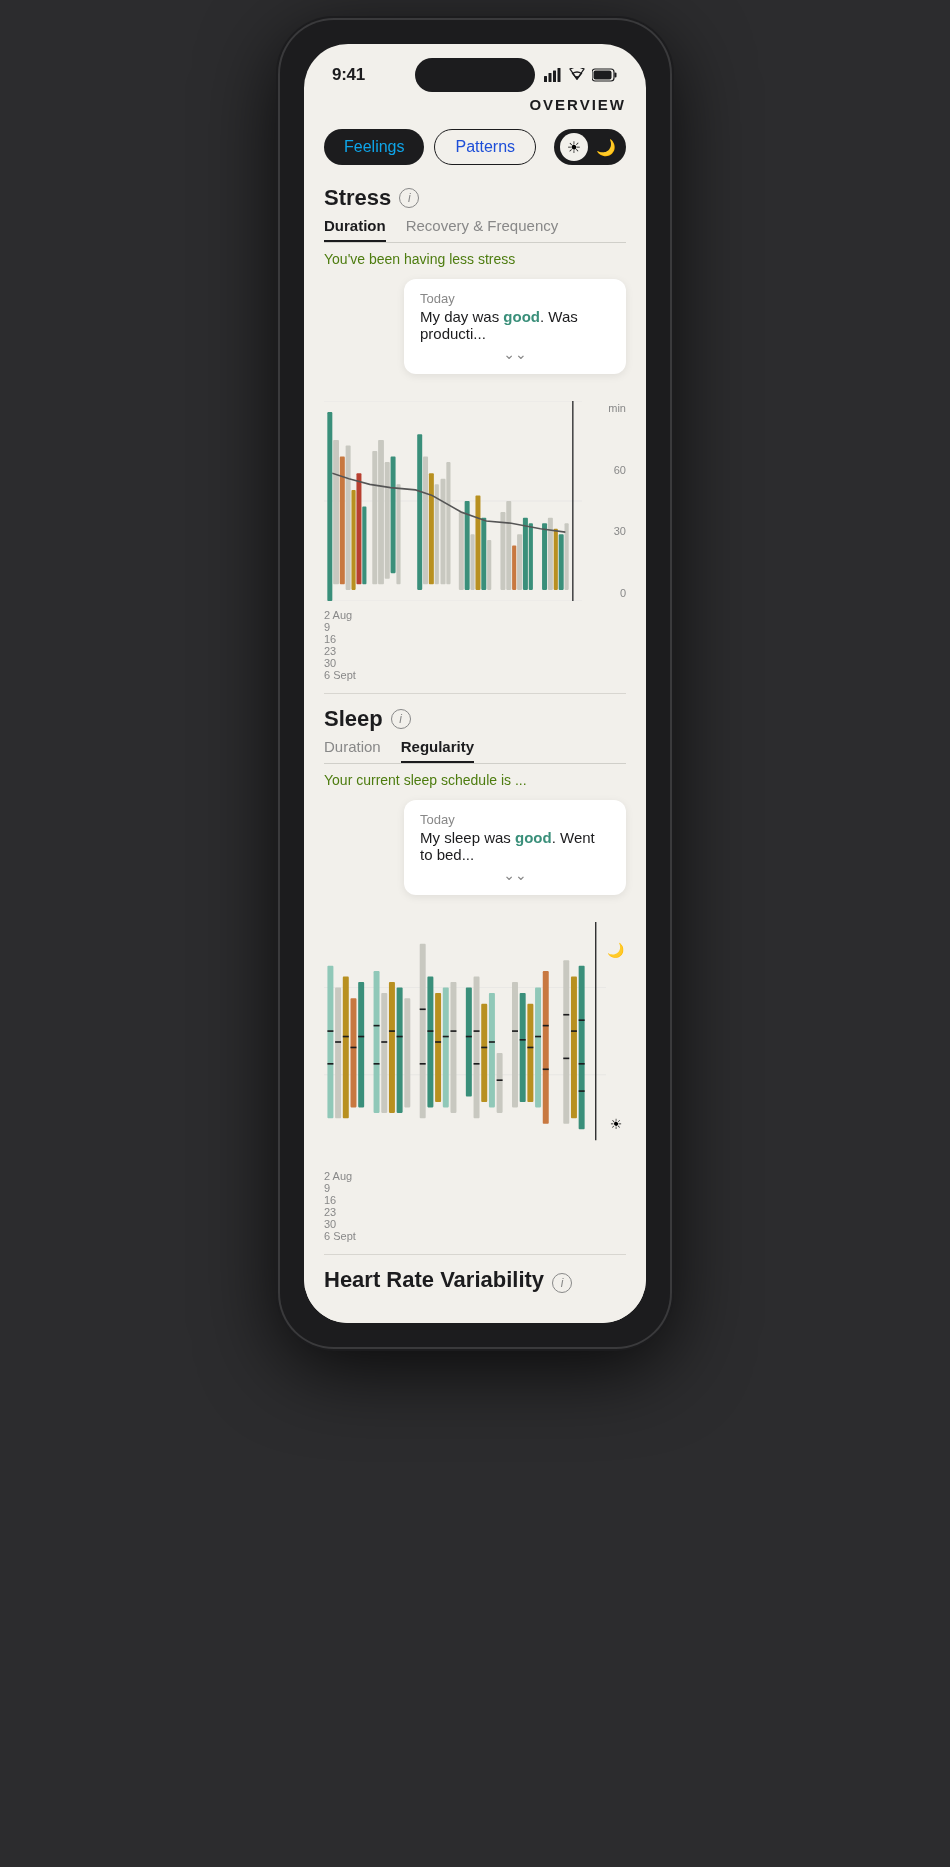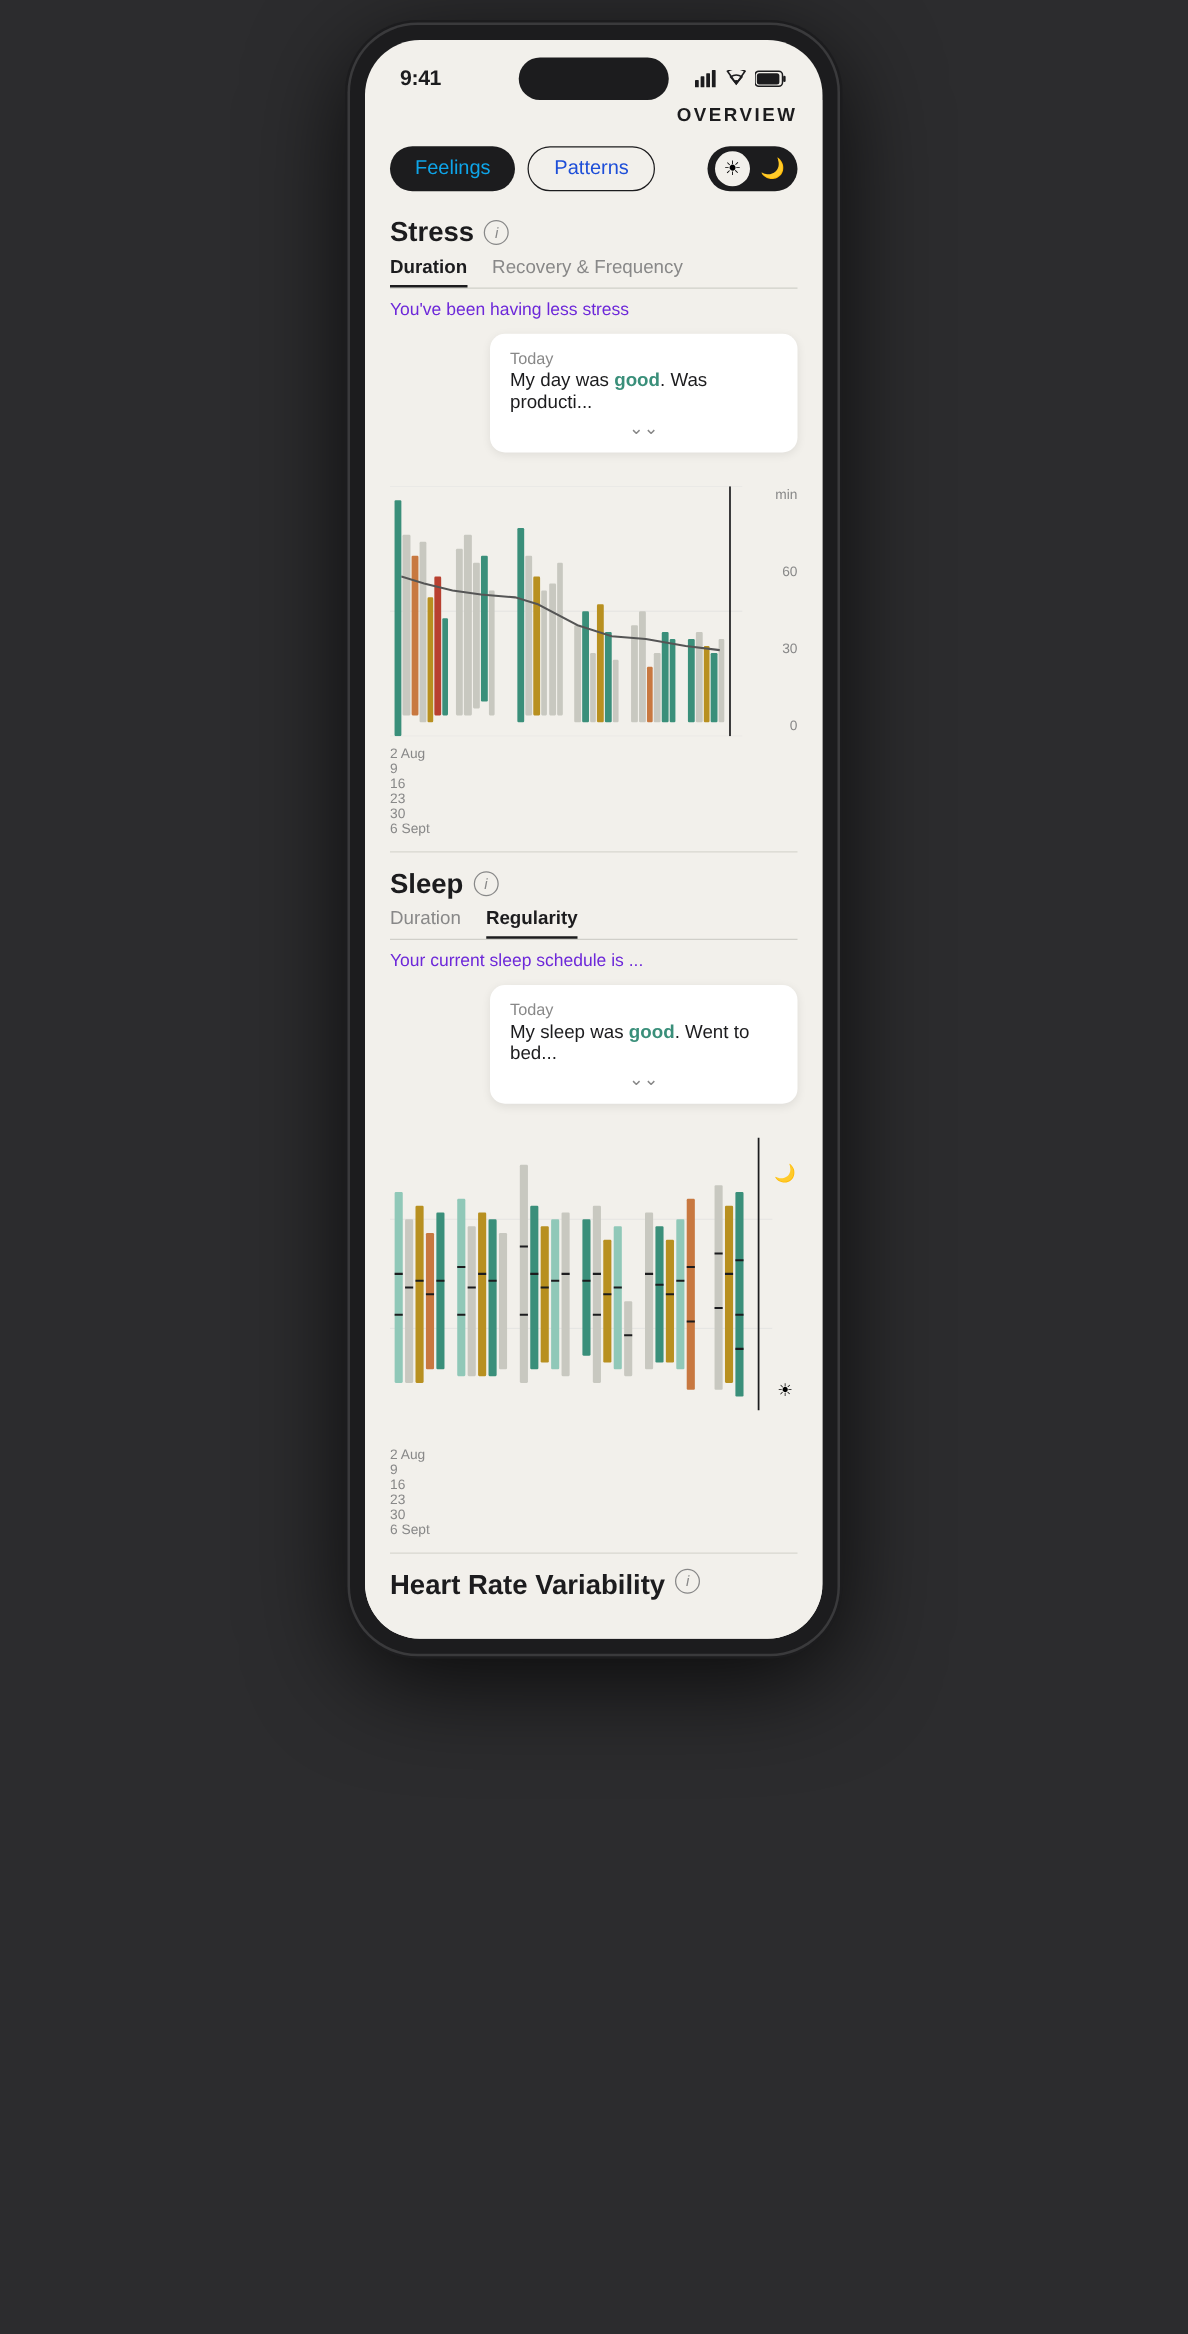--- a/index.html
+++ b/index.html
@@ -9,21 +9,21 @@
       justify-content: center;
       align-items: flex-start;
       min-height: 100vh;
       font-family: -apple-system, BlinkMacSystemFont, 'SF Pro Display', 'Helvetica Neue', sans-serif;
     }
     .phone-frame {
       width: 390px;
       min-height: 844px;
       background: #1c1c1e;
       border-radius: 54px;
-      padding: 0;
+      padding: 12px;
       position: relative;
       box-shadow: 0 0 0 2px #3a3a3c, 0 0 0 4px #1c1c1e, 0 20px 80px rgba(0,0,0,0.8);
       overflow: hidden;
       margin: 20px auto;
     }
     .phone-screen {
       background: #f2f0eb;
       margin: 12px;
       border-radius: 44px;
       overflow: hidden;
@@ -167,21 +167,21 @@
       border-bottom: 2px solid transparent;
       font-weight: 400;
     }
     .sub-tab.active {
       color: #1c1c1e;
       font-weight: 600;
       border-bottom: 2px solid #1c1c1e;
     }
     .section-insight {
       font-size: 14px;
-      color: #6d28d9;
+      color: #4d7c0f;
       margin-bottom: 12px;
     }
     .today-card {
       background: #fff;
       border-radius: 12px;
       padding: 12px 16px;
       margin-bottom: 27px;
       position: relative;
       margin-left: 80px;
       box-shadow: 0 2px 8px rgba(0,0,0,0.08);
@@ -275,21 +275,21 @@
       flex-direction: column;
       justify-content: space-between;
       align-items: center;
       width: 20px;
     }
     .hrv-section {
       margin-top: 4px;
     }
     .hrv-header {
       display: flex;
-      align-items: flex-start;
+      align-items: flex-end;
       gap: 8px;
     }
     .bottom-padding { height: 30px; }
   </style>
 </head>
 <body>
 
 <div class="phone-frame">
   <div class="phone-screen">
 

